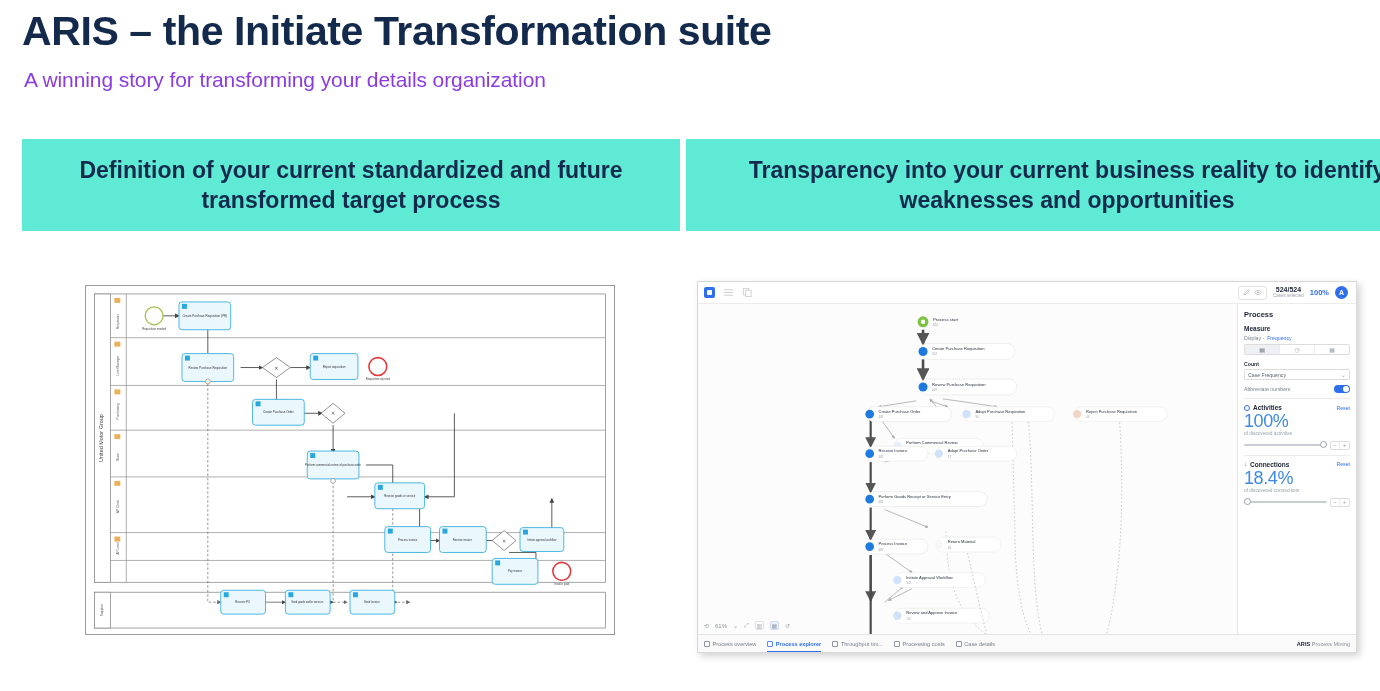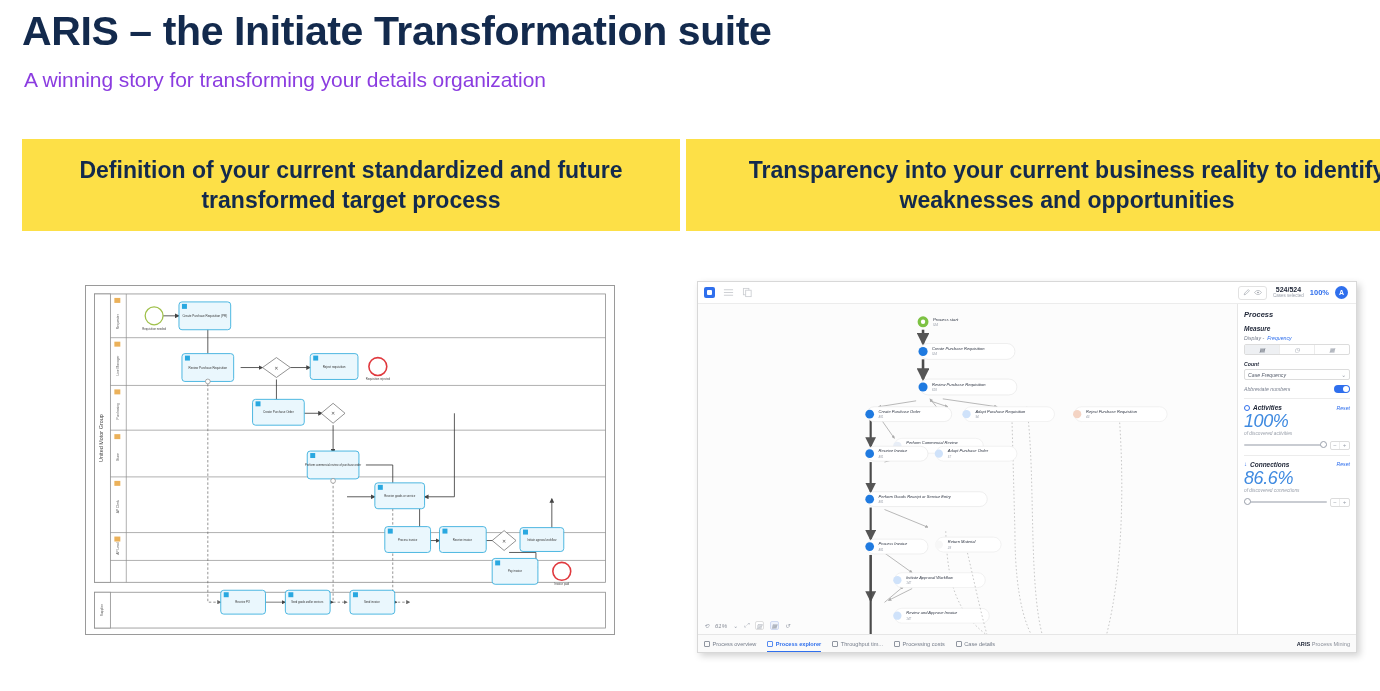--- a/index.html
+++ b/index.html
@@ -18,21 +18,21 @@
     font-size:41px; font-weight:bold; letter-spacing:-0.4px;
     color:#132a4d; white-space:nowrap;
   }
   #slide-subtitle {
     position:absolute; left:24px; top:68px;
     font-size:21px; color:#8b3ce0; letter-spacing:-0.1px; white-space:nowrap;
   }
   
   .caption-bar {
     position:absolute; top:139px; height:92px;
-    background:#fde047;
+    background:#5eead4;
     display:flex; align-items:center; justify-content:center;
     text-align:center; padding:0 22px;
   }
   .caption-bar .caption-text {
     font-size:23px; font-weight:bold; line-height:1.32; color:#132a4d;
   }
   #caption-left  { left:22px;  width:658px; }
   #caption-right { left:686px; width:762px; }
 
   
@@ -69,21 +69,21 @@
     padding:1px 4px; align-items:center; height:14px;
   }
   .tb-stat { text-align:center; line-height:1.05; }
   .tb-stat .n { font-size:7px; font-weight:bold; color:#22293a; }
   .tb-stat .s { font-size:4.5px; color:#9aa0ab; }
   .tb-zoom { font-size:7.5px; font-weight:bold; color:#2f6fed; }
   .tb-avatar {
     width:13px; height:13px; border-radius:50%; background:#2f6fed; color:#fff;
     font-size:7px; display:flex; align-items:center; justify-content:center; font-weight:bold;
   }
-  #pm-body { flex:1 1 auto; display:flex; min-height:0;font-style:italic; }
+  #pm-body { flex:1 1 auto; display:flex; min-height:0; }
   #pm-canvas {
     flex:1 1 auto; position:relative; background:#fcfcfc;
     border-right:1px solid #e6e6e6; min-width:0; overflow:hidden;
   }
   #graph-svg { position:absolute; inset:0; width:100%; height:100%; }
   #canvas-toolbar {
     position:absolute; left:6px; bottom:4px; display:flex; align-items:center; gap:6px;
     font-size:6px; color:#9aa0ab;
   }
   #canvas-toolbar .zi { width:9px; height:9px; border:1px solid #dfdfdf; border-radius:2px;
@@ -590,21 +590,21 @@
 
       <div class="sb-divider"></div>
 
       <div class="metric-head">
         <span class="left">
           <span style="color:#2f6fed;font-size:6px;">↓</span>
           <span class="sb-sec" style="margin:0;">Connections</span>
         </span>
         <span class="sb-link">Reset</span>
       </div>
-      <div class="metric-val">86.6%</div>
+      <div class="metric-val">18.4%</div>
       <div class="metric-sub">of discovered connections</div>
       <div class="slider-row">
         <span class="track">
           <span class="knob" style="left:0;"></span>
         </span>
         <span class="stepper">
           <span>−</span>
           <span>+</span>
         </span>
       </div>

